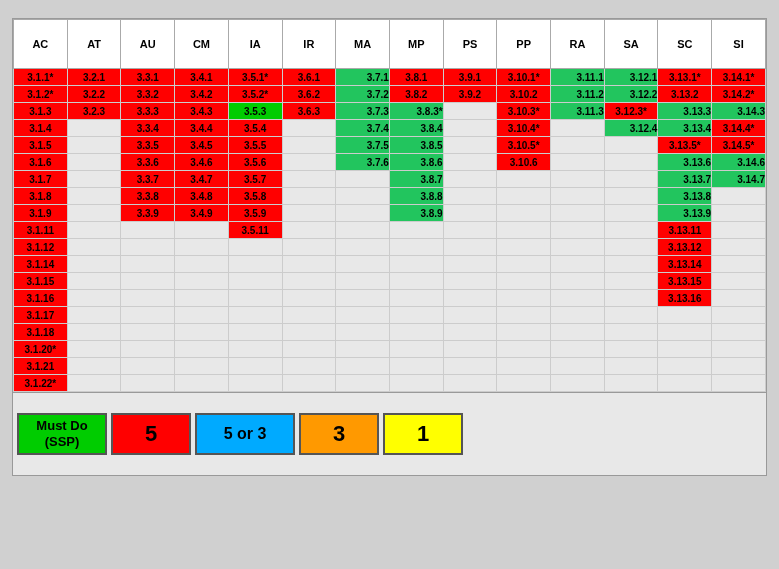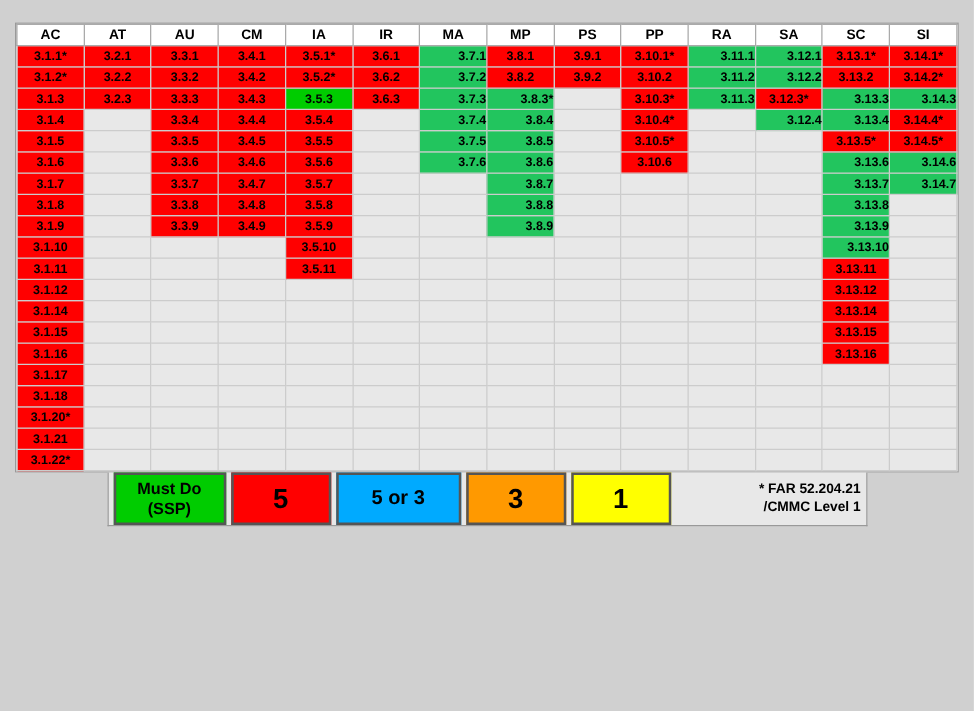--- a/index.html
+++ b/index.html
@@ -35,41 +35,41 @@
     table {
       width: 100%;
       border-collapse: collapse;
       font-size: 10.5px;
     }
     th {
       background: #fff;
       border: 1px solid #aaa;
       text-align: center;
       font-weight: bold;
-      padding: 2px 1px;
+      padding: 18px 1px;
       font-size: 11px;
     }
     td {
       border: 1px solid #ccc;
       text-align: center;
       padding: 1px 0;
       min-width: 44px;
       height: 17px;
       font-size: 10px;
       background: #e8e8e8;
     }
     .red { background: #ff0000; color: #000; font-weight: bold; }
     .yellow { background: #22c55e; color: #000; font-weight: bold; text-align: right; }
     .green { background: #00cc00; color: #000; font-weight: bold; text-align: center; }
 
     .legend-row {
       display: flex;
       align-items: center;
-      width: 608px;
-      padding: 0 4px;
+      width: 755px;
+      padding: 20px 4px;
       gap: 4px;
       background: #e8e8e8;
       border: 1px solid #999;
       border-top: none;
     }
     .legend-box {
       display: flex;
       align-items: center;
       justify-content: center;
       font-weight: bold;
@@ -279,36 +279,20 @@
           <td></td>
           <td class="yellow">3.8.9</td>
           <td></td>
           <td></td>
           <td></td>
           <td></td>
           <td class="yellow">3.13.9</td>
           <td></td>
         </tr>
         <tr>
-          <td class="red">3.1.10</td>
-          <td></td>
-          <td></td>
-          <td></td>
-          <td class="red">3.5.10</td>
-          <td></td>
-          <td></td>
-          <td></td>
-          <td></td>
-          <td></td>
-          <td></td>
-          <td></td>
-          <td class="yellow">3.13.10</td>
-          <td></td>
-        </tr>
-        <tr>
           <td class="red">3.1.11</td>
           <td></td>
           <td></td>
           <td></td>
           <td class="red">3.5.11</td>
           <td></td>
           <td></td>
           <td></td>
           <td></td>
           <td></td>
@@ -464,14 +448,13 @@
       </tbody>
 </table>
 </div>
 
 <div class="legend-row">
   <div class="legend-box legend-must-do">Must Do<br>(SSP)</div>
   <div class="legend-box legend-5">5</div>
   <div class="legend-box legend-5or3">5 or 3</div>
   <div class="legend-box legend-3">3</div>
   <div class="legend-box legend-1">1</div>
-  <div class="legend-note">* FAR 52.204.21<br>/CMMC Level 1</div>
 </div>
 
 </body></html>

